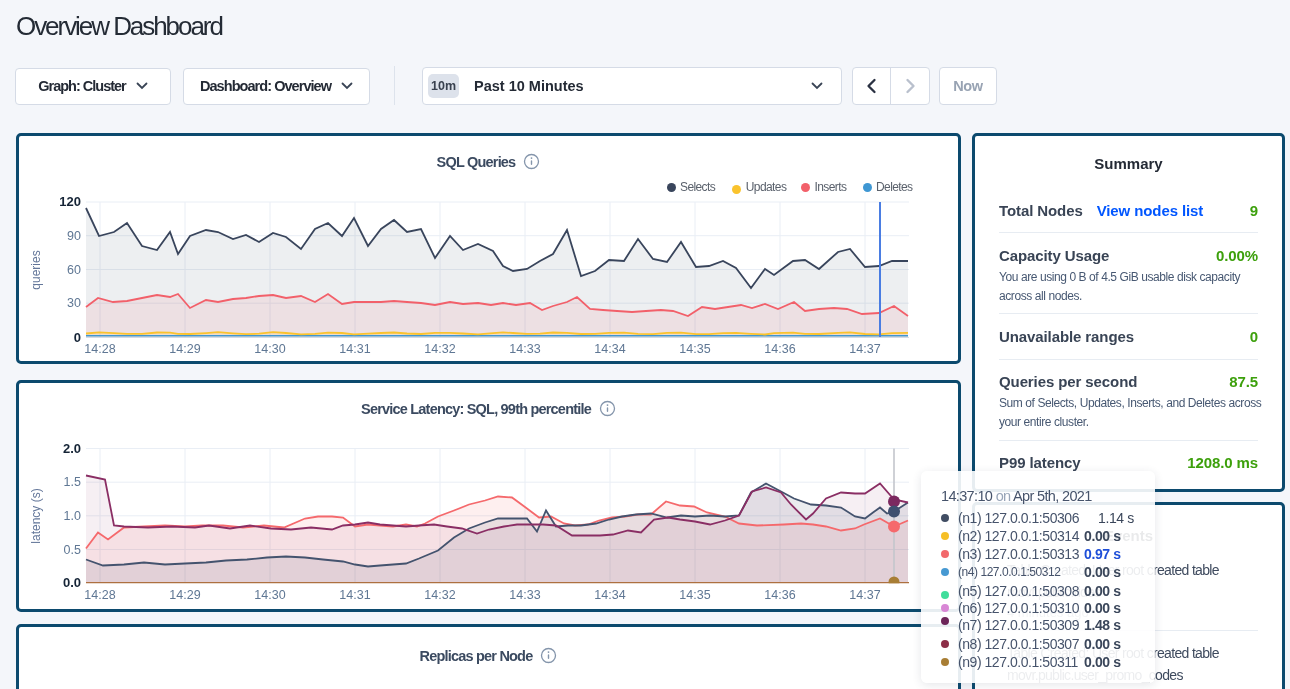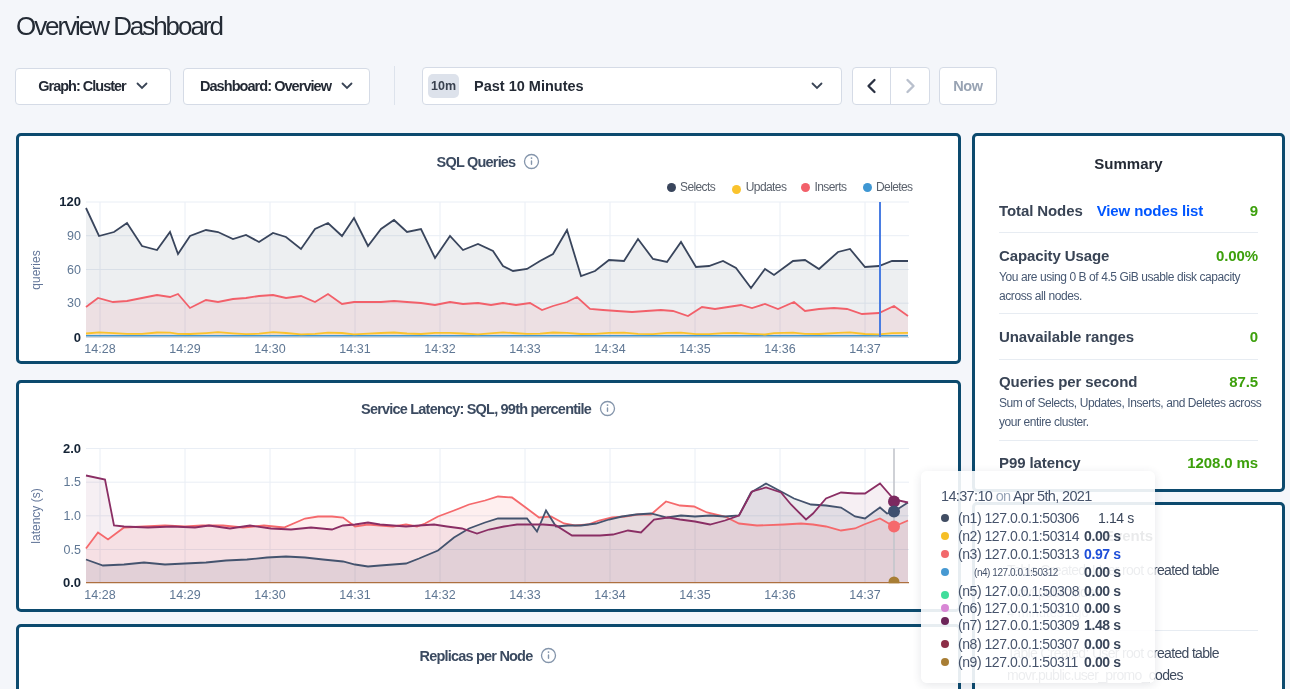--- a/index.html
+++ b/index.html
@@ -224,21 +224,21 @@
       <span style="margin-left:9px;font-size:14px;color:#46536b;letter-spacing:-0.45px;white-space:nowrap">(n2) 127.0.0.1:50314</span>
       <span style="position:absolute;left:143px;font-size:14px;font-weight:bold;color:#3a465a;letter-spacing:-0.4px;white-space:nowrap">0.00 s</span>
     </div>
     <div style="position:absolute;left:20px;top:74px;height:18px;display:flex;align-items:center;width:200px">
       <span style="width:8px;height:8px;border-radius:50%;background:#f2696c;flex:none"></span>
       <span style="margin-left:9px;font-size:14px;color:#46536b;letter-spacing:-0.45px;white-space:nowrap">(n3) 127.0.0.1:50313</span>
       <span style="position:absolute;left:143px;font-size:14px;font-weight:bold;color:#1d4ed8;letter-spacing:-0.4px;white-space:nowrap">0.97 s</span>
     </div>
     <div style="position:absolute;left:20px;top:92px;height:18px;display:flex;align-items:center;width:200px">
       <span style="width:8px;height:8px;border-radius:50%;background:#4799d2;flex:none"></span>
-      <span style="margin-left:25px;font-size:10px;color:#46536b;letter-spacing:-0.45px;white-space:nowrap">(n4) 127.0.0.1:50312</span>
+      <span style="margin-left:9px;font-size:12px;color:#46536b;letter-spacing:-0.45px;white-space:nowrap">(n4) 127.0.0.1:50312</span>
       <span style="position:absolute;left:143px;font-size:14px;font-weight:bold;color:#3a465a;letter-spacing:-0.4px;white-space:nowrap">0.00 s</span>
     </div>
     <div style="position:absolute;left:20px;top:110px;height:18px;display:flex;align-items:flex-end;width:200px">
       <span style="width:8px;height:8px;border-radius:50%;background:#40dd9b;flex:none"></span>
       <span style="margin-left:9px;font-size:14px;color:#46536b;letter-spacing:-0.45px;white-space:nowrap">(n5) 127.0.0.1:50308</span>
       <span style="position:absolute;left:143px;font-size:14px;font-weight:bold;color:#3a465a;letter-spacing:-0.4px;white-space:nowrap">0.00 s</span>
     </div>
     <div style="position:absolute;left:20px;top:128px;height:18px;display:flex;align-items:center;width:200px">
       <span style="width:8px;height:8px;border-radius:50%;background:#d887d5;flex:none"></span>
       <span style="margin-left:9px;font-size:14px;color:#46536b;letter-spacing:-0.45px;white-space:nowrap">(n6) 127.0.0.1:50310</span>

